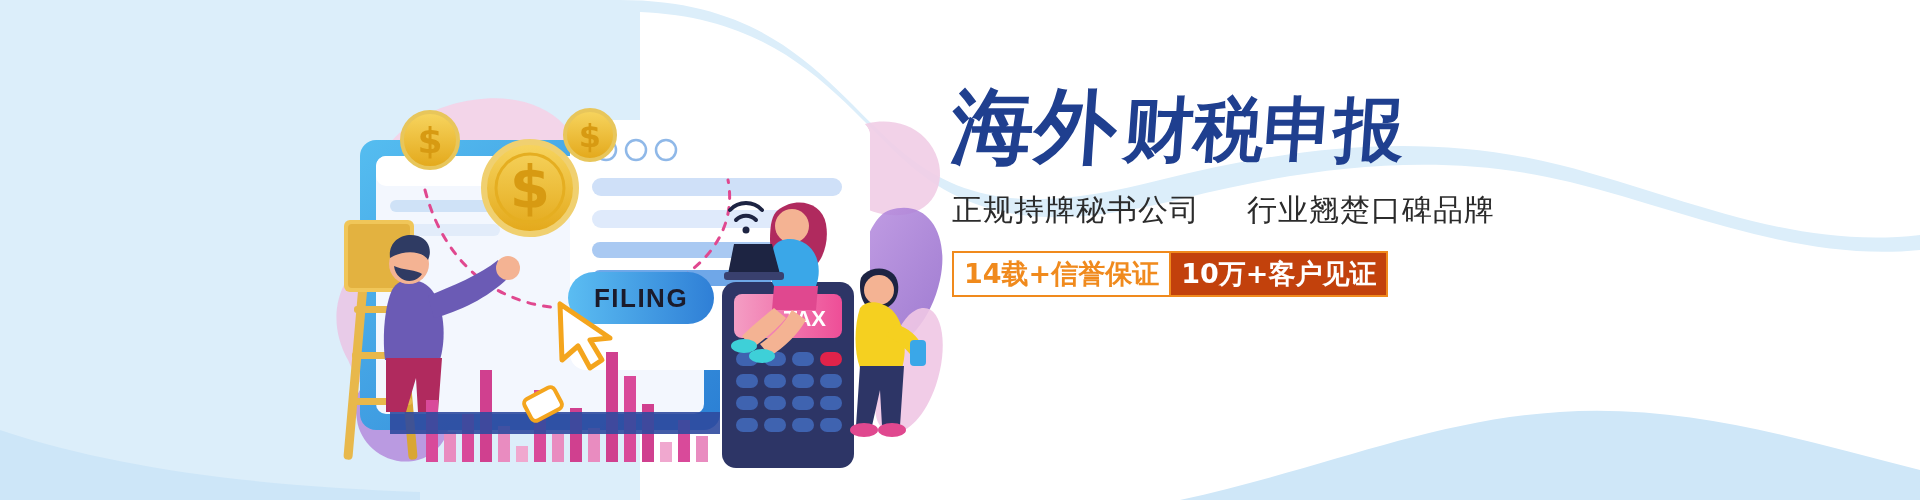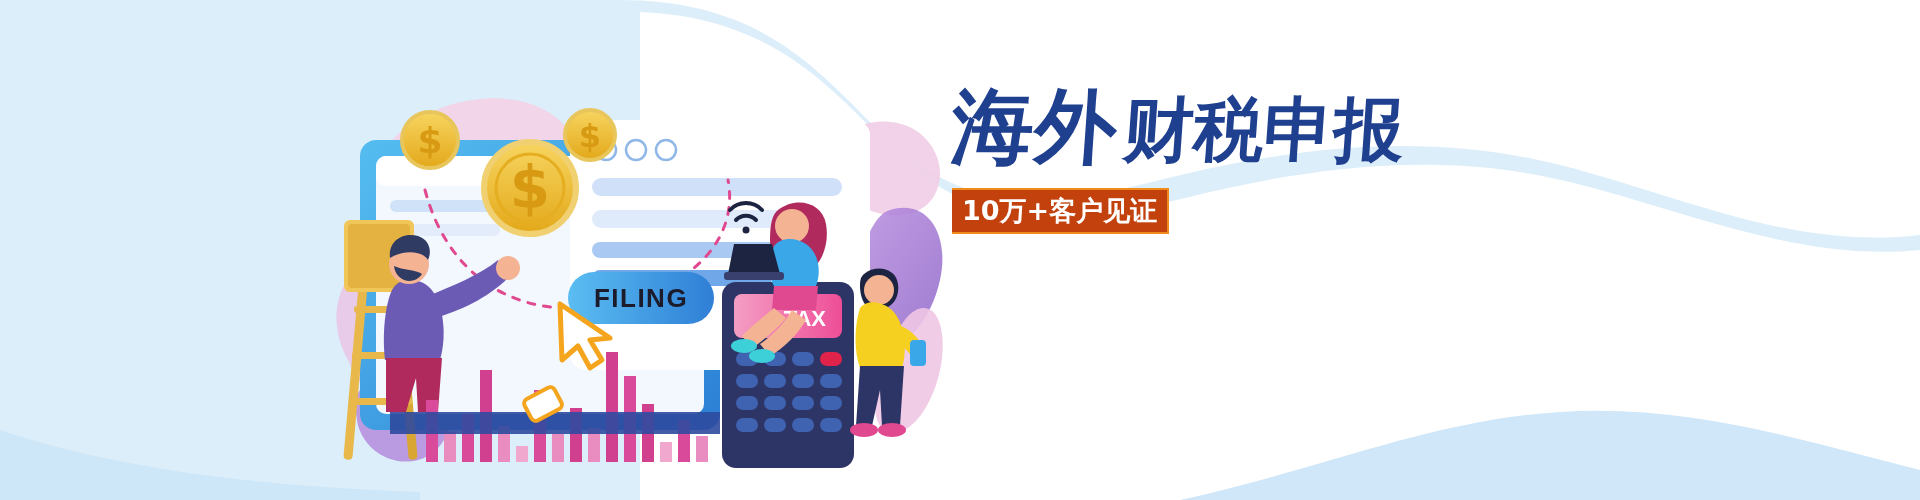--- a/index.html
+++ b/index.html
@@ -321,20 +321,26 @@
     </svg>
   </div>
 
   <div id="text-block">
 
     <div class="headline">
       <span class="headline-a">海外</span>
       <span class="headline-b">财税申报</span>
     </div>
 
+    <div class="subtitle">
+      <span>正规持牌秘书公司</span>
+      <span class="gap"></span>
+      <span>行业翘楚口碑品牌</span>
+    </div>
 
     <div class="badges">
+      <div class="badge badge-outline">14载+信誉保证</div>
       <div class="badge badge-solid">10万+客户见证</div>
     </div>
 
   </div>
 
 </div>
 
 </body></html>

